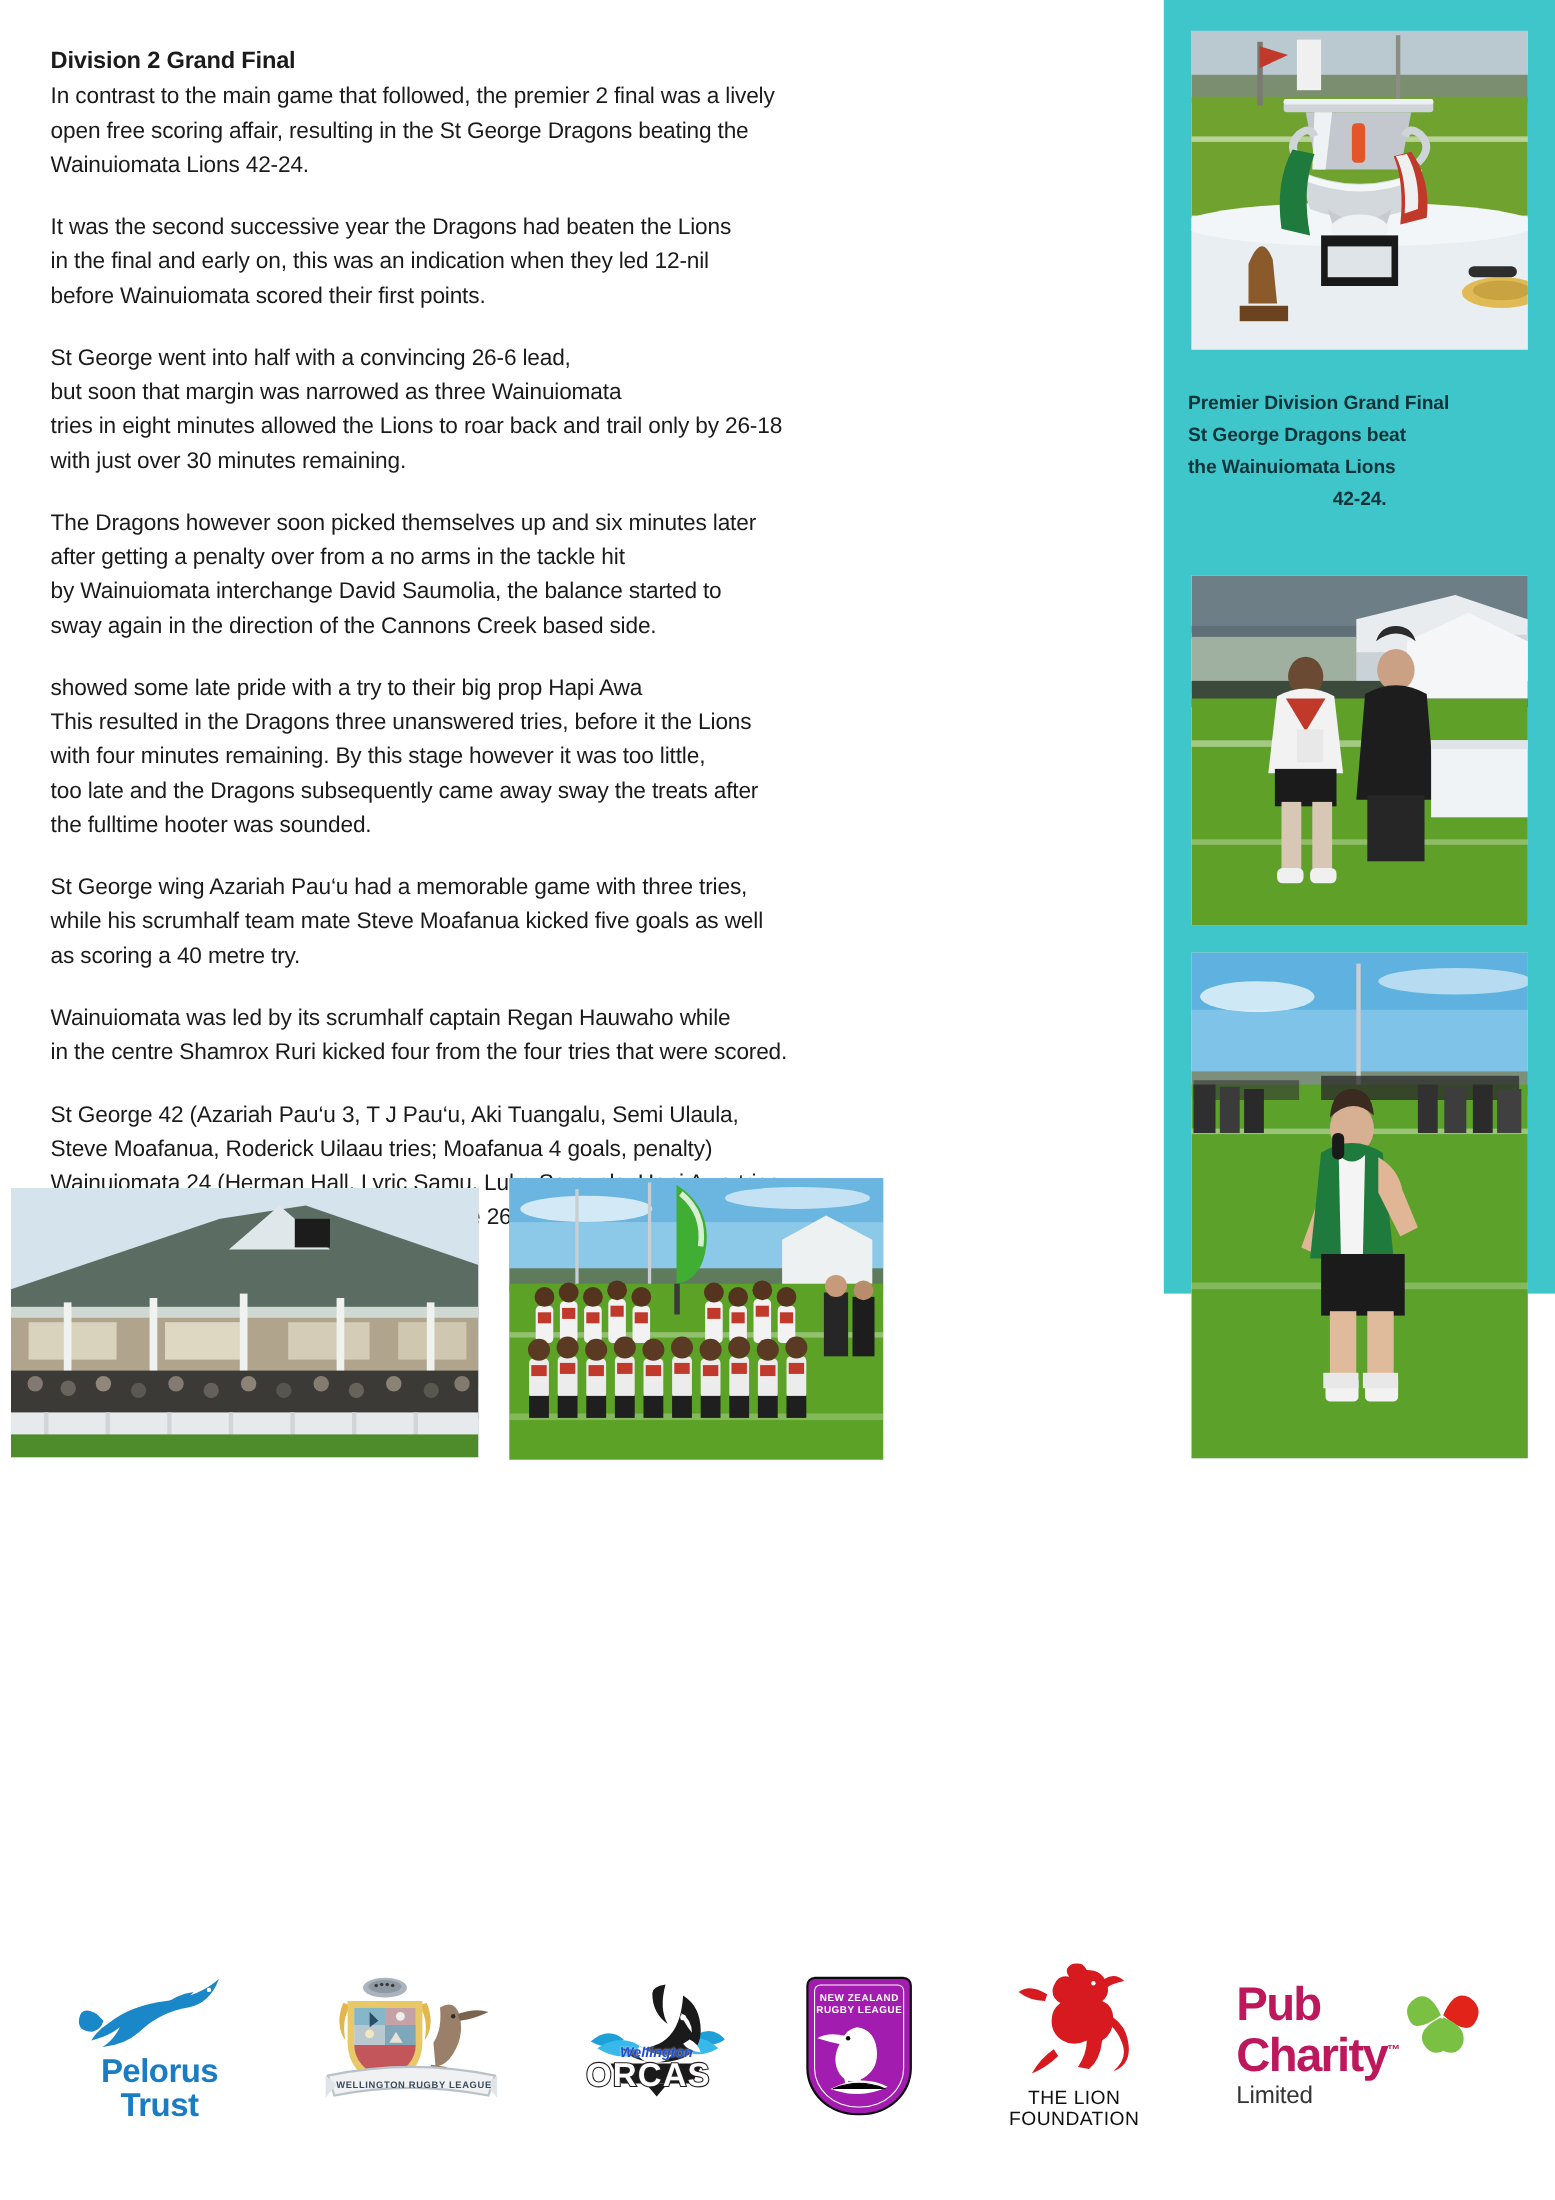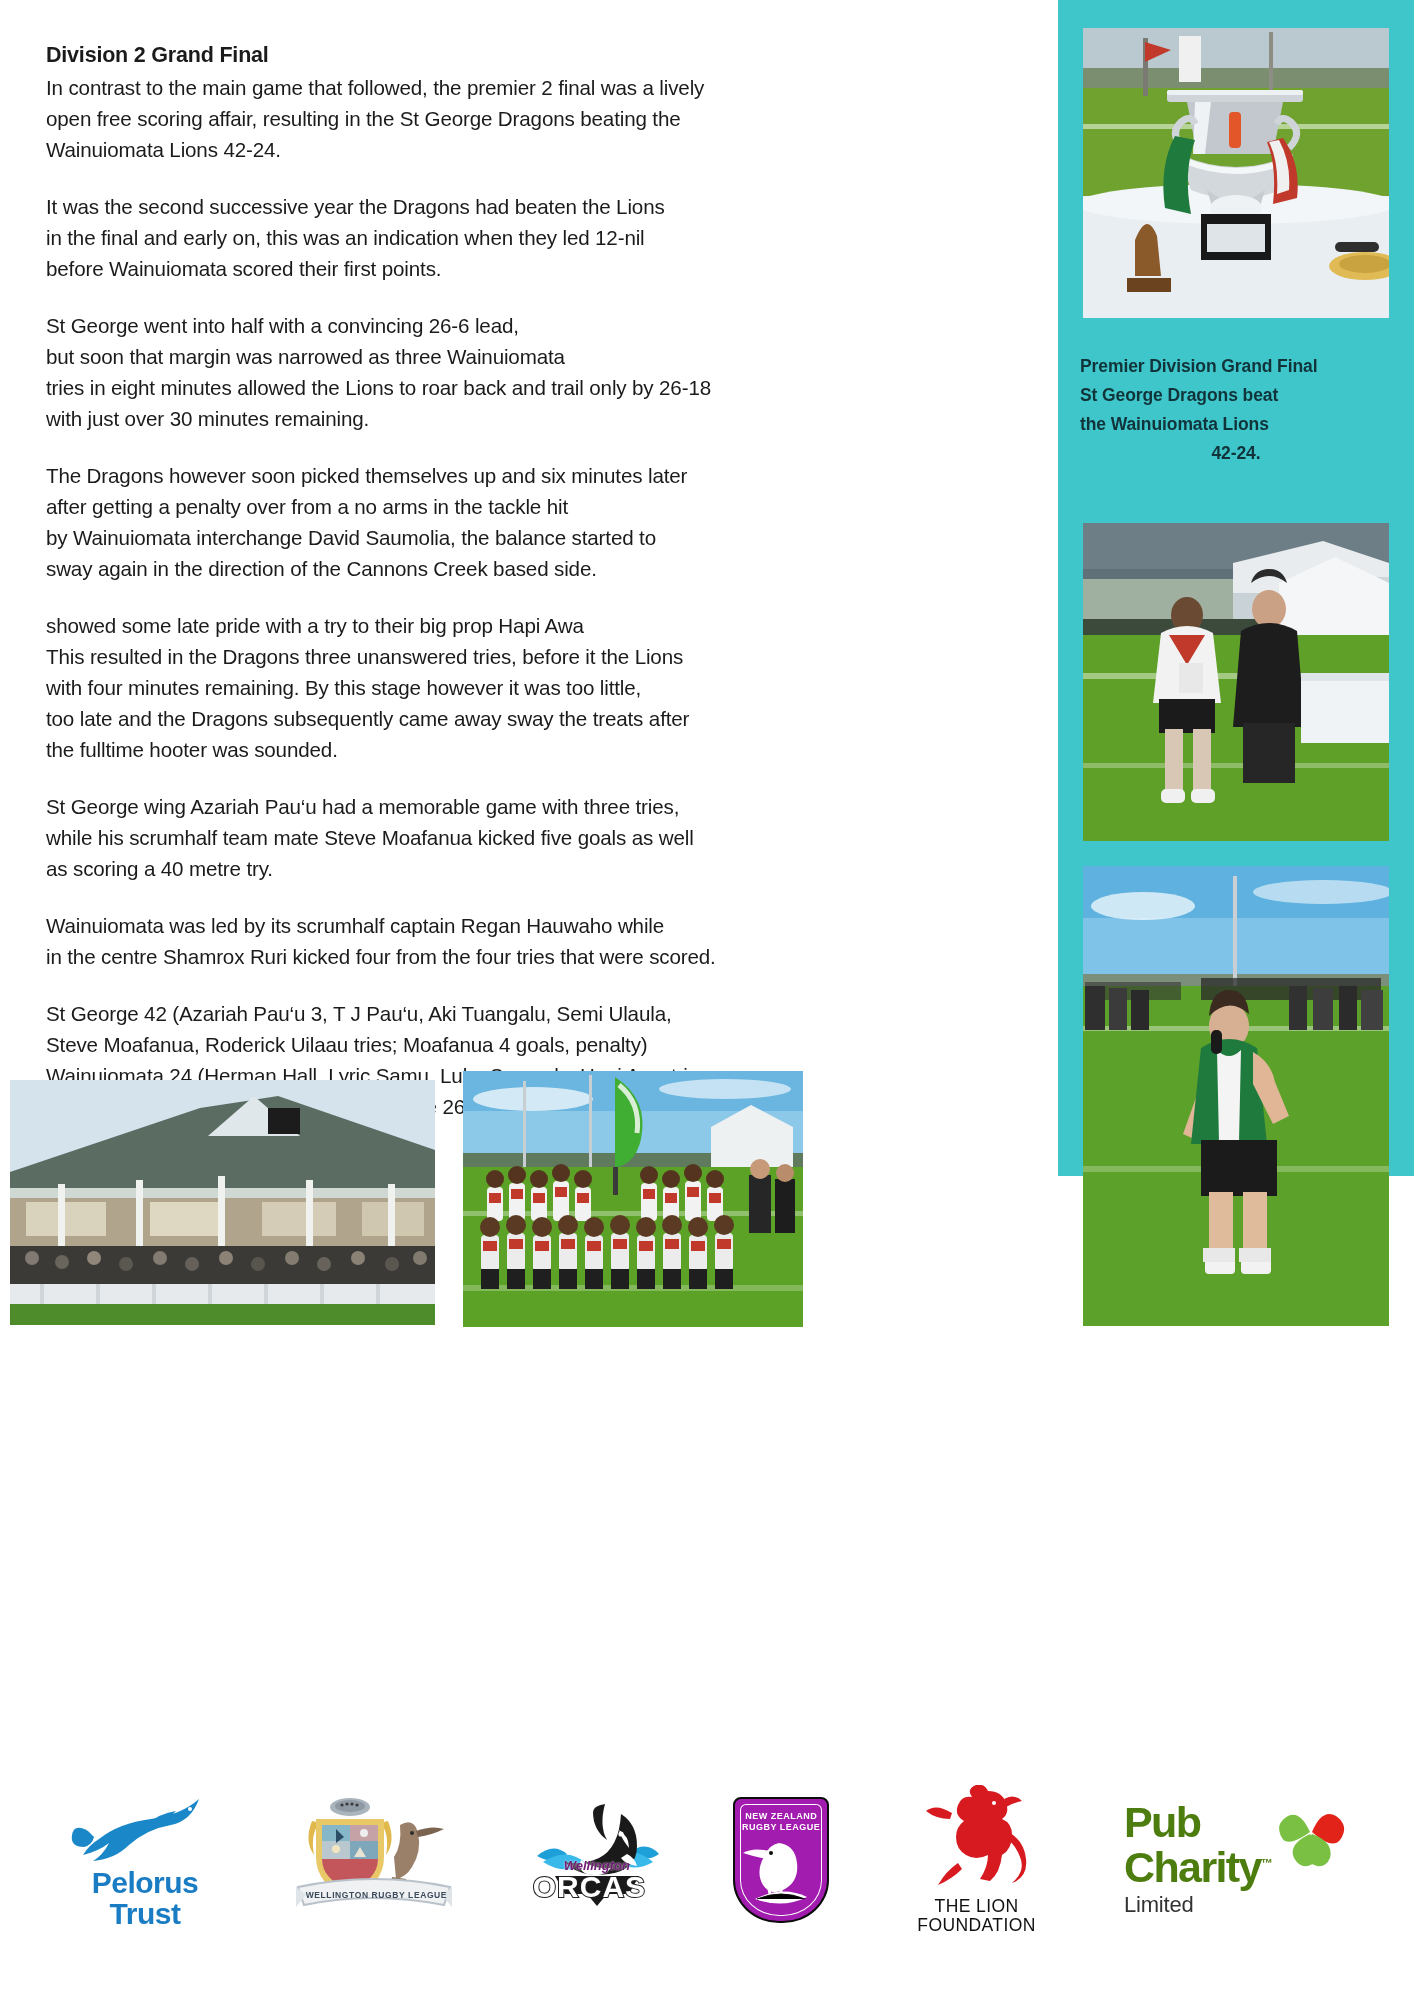--- a/index.html
+++ b/index.html
@@ -136,21 +136,21 @@
   .wrl-text {
     position: absolute; bottom: 25px; left: 0; right: 0;
     font-size: 8.5px; font-weight: bold; color: #3a4a5a;
     letter-spacing: 0.6px;
   }
 
   
   .orcas { width: 128px; height: 120px; position: relative; }
   .orcas-sub {
     position: absolute; left: 0; right: 0; top: 58px;
-    color: #701a75; font-style: italic; font-weight: bold;
+    color: #1d4ed8; font-style: italic; font-weight: bold;
     font-size: 13px; text-shadow: 0 0 2px #fff;
   }
   .orcas-main {
     position: absolute; left: 0; right: 18px; top: 70px;
     color: #ffffff; font-weight: bold; font-size: 30px;
     letter-spacing: 1px;
     -webkit-text-stroke: 2px #231f20;
     paint-order: stroke fill;
   }
 
@@ -177,21 +177,21 @@
   .lionf { width: 150px; position: relative; }
   .lionf-text {
     color: #111; font-size: 17.5px; line-height: 19px;
     letter-spacing: 0.4px; margin-top: 4px;
   }
   .lionf-text .l2 { display:block; }
 
   
   .pubc { width: 220px; text-align: left; position: relative; }
   .pubc-main {
-    color: #4d7c0f; font-weight: bold; font-size: 43px;
+    color: #be185d; font-weight: bold; font-size: 43px;
     line-height: 41px; letter-spacing: -1.6px;
   }
   .pubc-main .l2 { display:block; }
   .pubc-tm { font-size: 12px; vertical-align: super; letter-spacing: 0; }
   .pubc-sub { color: #333; font-size: 22px; margin-top: 3px; letter-spacing: -0.2px; }
   .clover { position: absolute; right: -6px; top: -6px; }
 </style>
 </head>
 <body>
 

